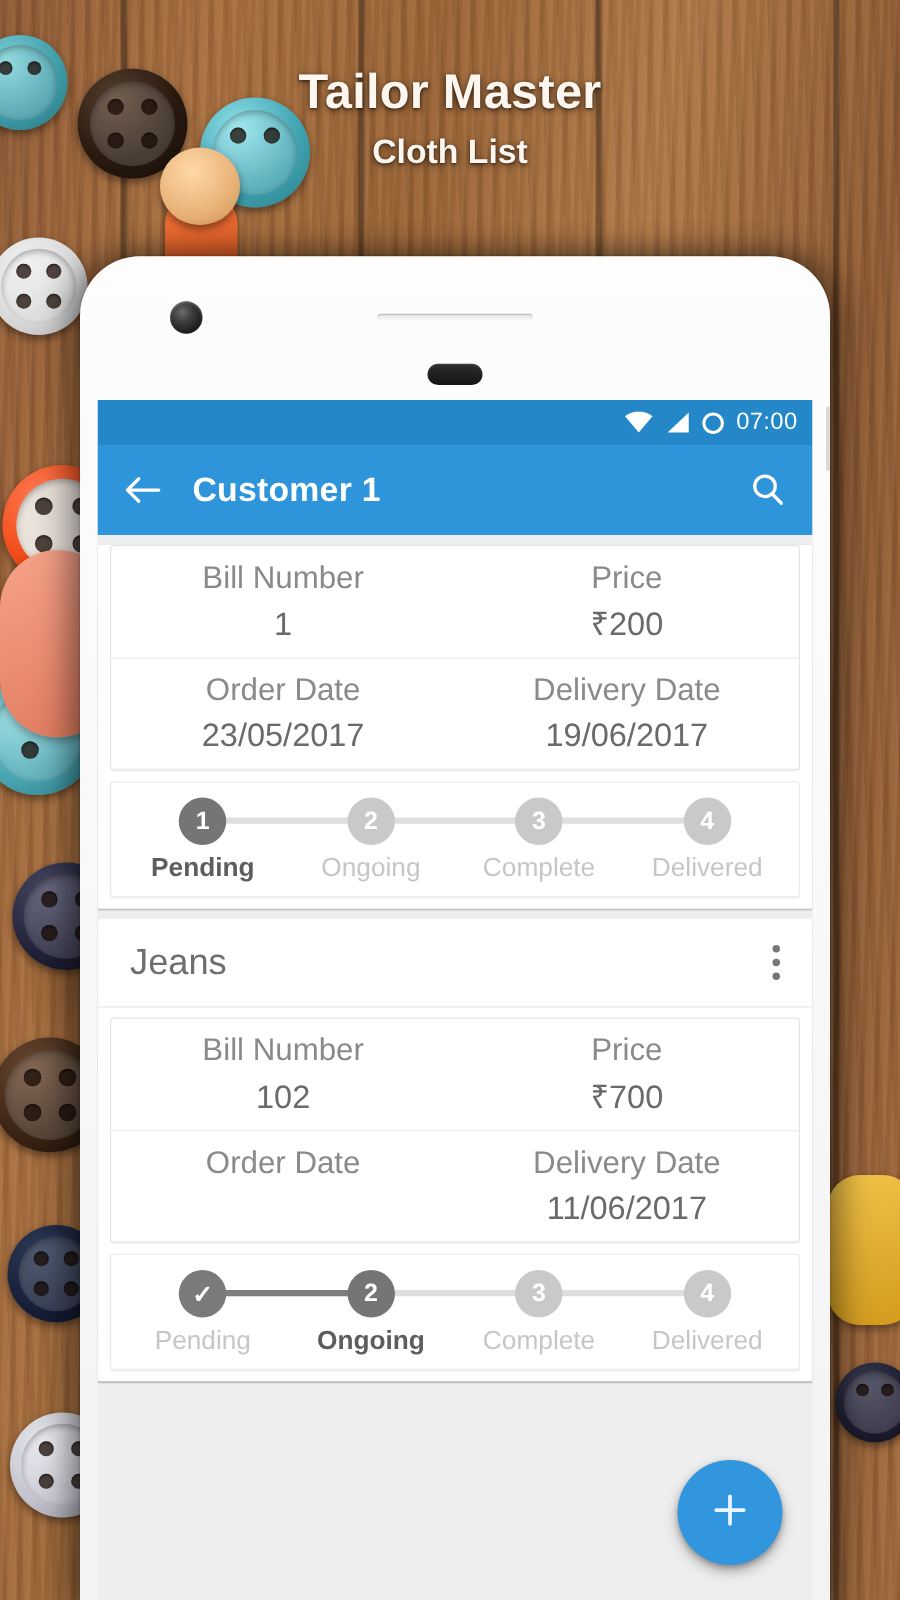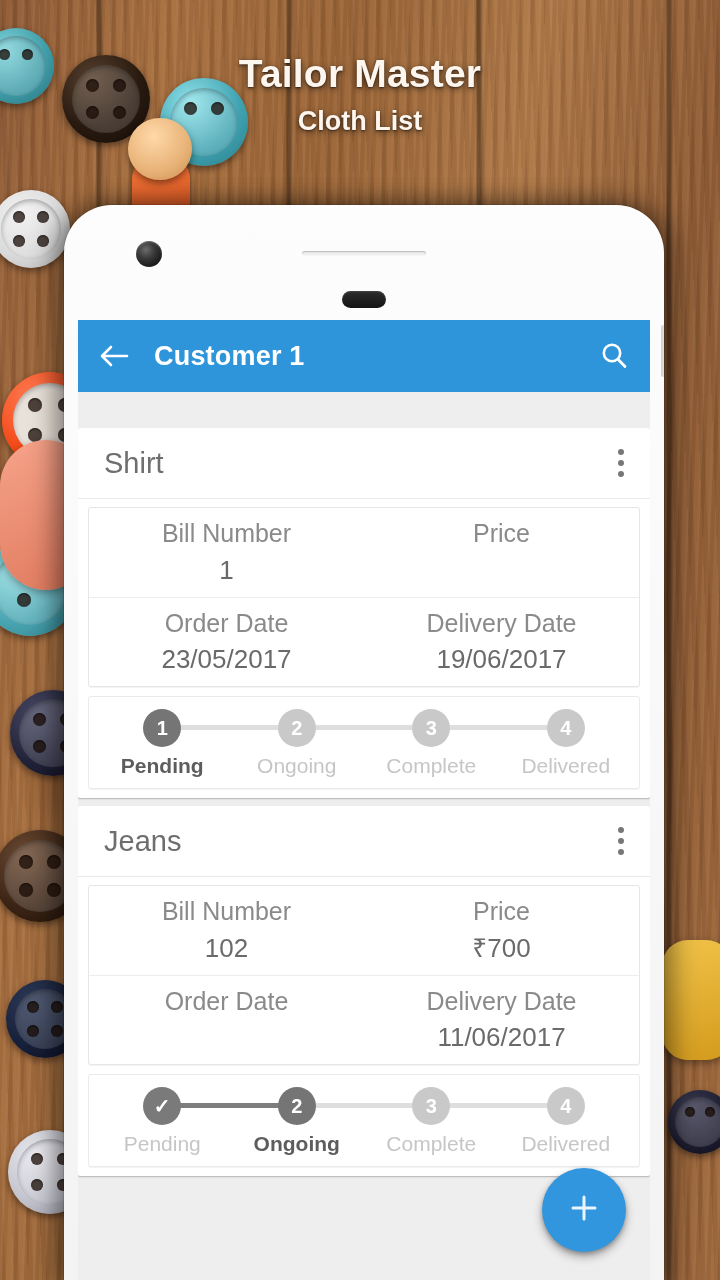--- a/index.html
+++ b/index.html
@@ -357,55 +357,66 @@
   <div id="phone">
     <div class="phone-side"></div>
     <div class="bezel-top">
       <div class="cam"></div>
       <div class="speaker"></div>
       <div class="sensor"></div>
     </div>
 
     <div id="screen">
 
+      <div id="statusbar">
+        <span class="sb-icon">
+          <svg width="24" height="18" viewBox="0 0 24 18">
+              <path d="M1 4 C7 -1 17 -1 23 4 L12 17 Z" fill="#ffffff"></path>
+            </svg>
+        </span>
+        <span class="sb-icon">
+          <svg width="20" height="18" viewBox="0 0 20 18">
+              <path d="M19 1 L19 17 L2 17 Z" fill="#ffffff"></path>
+            </svg>
+        </span>
+        <span class="sb-icon">
+          <svg width="19" height="19" viewBox="0 0 19 19">
+              <circle cx="9.5" cy="9.5" r="7.4" fill="none" stroke="#ffffff" stroke-width="2.4"></circle>
+            </svg>
+        </span>
+        <span class="sb-clock">07:00</span>
+      </div>
 
       <div id="appbar">
         <span class="bar-icon">
           <svg width="30" height="26" viewBox="0 0 30 26">
               <path d="M28 13 H4 M12 4 L3 13 L12 22" fill="none" stroke="#ffffff" stroke-width="2.6" stroke-linecap="round" stroke-linejoin="round"></path>
             </svg>
         </span>
         <span class="title">Customer 1</span>
         <span class="bar-icon">
           <svg width="30" height="30" viewBox="0 0 30 30">
               <circle cx="13" cy="12" r="8.2" fill="none" stroke="#ffffff" stroke-width="2.6"></circle>
               <path d="M19.2 18.5 L26 25.5" stroke="#ffffff" stroke-width="2.8" stroke-linecap="round"></path>
             </svg>
         </span>
       </div>
 
       <div id="content">
 
         <div class="cloth-card">
-          <div class="card-header">
-            <span class="name">Shirt</span>
-            <span class="kebab">
-                <i></i>
-                <i></i>
-                <i></i>
-              </span>
-          </div>
           <div class="info-panel">
             <div class="info-row">
               <div class="info-cell">
                 <div class="info-label">Bill Number</div>
                 <div class="info-value">1</div>
               </div>
               <div class="info-cell">
                 <div class="info-label">Price</div>
+                <div class="info-value">₹200</div>
               </div>
             </div>
             <div class="info-row">
               <div class="info-cell">
                 <div class="info-label">Order Date</div>
                 <div class="info-value">23/05/2017</div>
               </div>
               <div class="info-cell">
                 <div class="info-label">Delivery Date</div>
                 <div class="info-value">19/06/2017</div>

